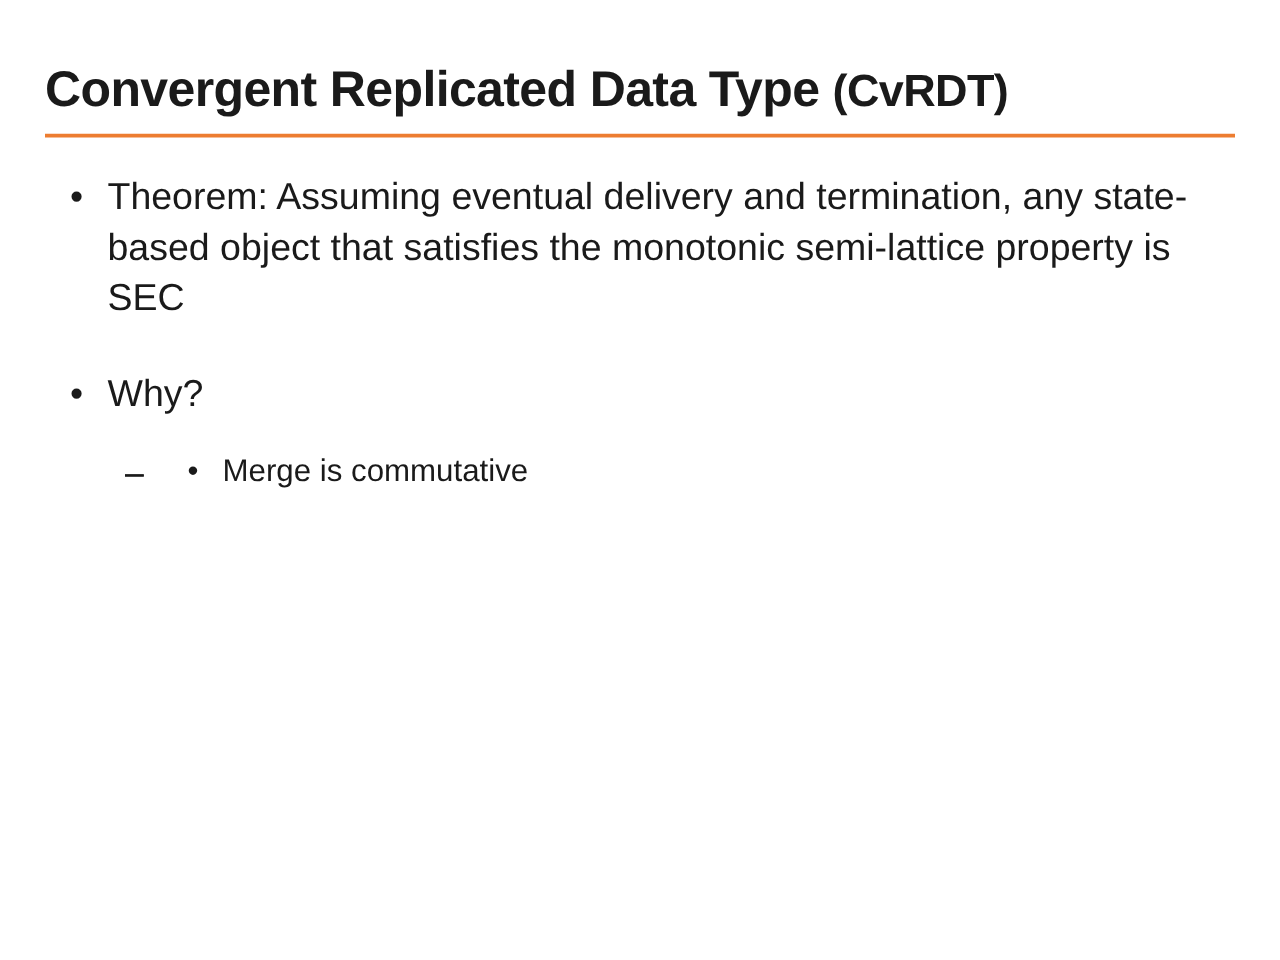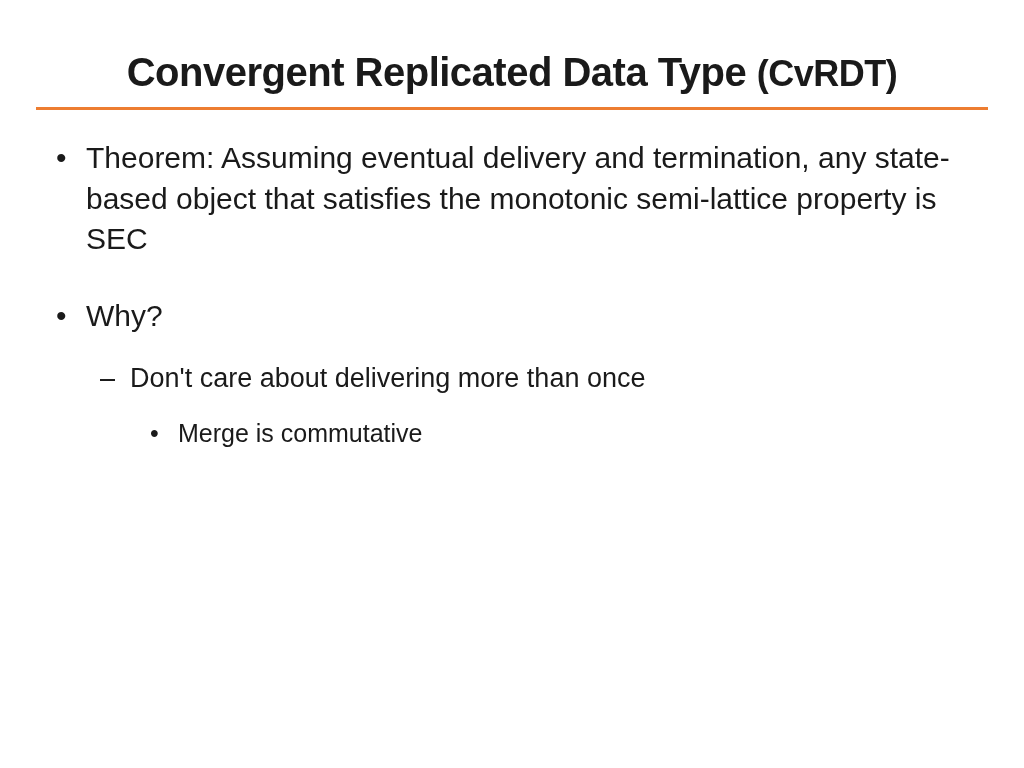--- a/index.html
+++ b/index.html
@@ -18,21 +18,20 @@
   }
   .title-wrap {
     padding-bottom: 12px;
     border-bottom: 3px solid #ed7d31;
     margin-bottom: 28px;
   }
   .title {
     font-size: 40px;
     font-weight: 700;
     letter-spacing: -0.5px;
-    text-align: center;
   }
   .title .sub {
     font-size: 36px;
     font-weight: 700;
   }
   ul.lvl1 {
     list-style: none;
     padding-left: 50px;
   }
   ul.lvl1 > li {
@@ -96,21 +95,20 @@
   <ul class="lvl1">
     <li>
       <span>Theorem: Assuming eventual delivery and termination, any state-based object that satisfies the monotonic semi-lattice property is SEC</span>
     </li>
     <li>
       <span>Why?</span>
       <ul class="lvl2">
         <li>
         </li>
         <li>
-          <span>Don't care about delivering more than once</span>
           <ul class="lvl3">
             <li>
               <span>Merge is commutative</span>
             </li>
           </ul>
         </li>
       </ul>
     </li>
   </ul>
 </div>

